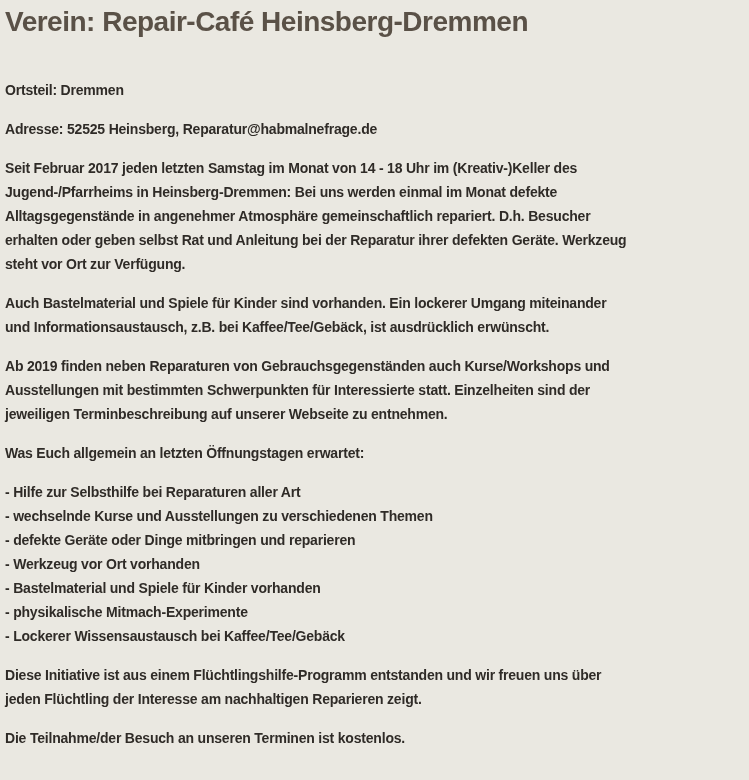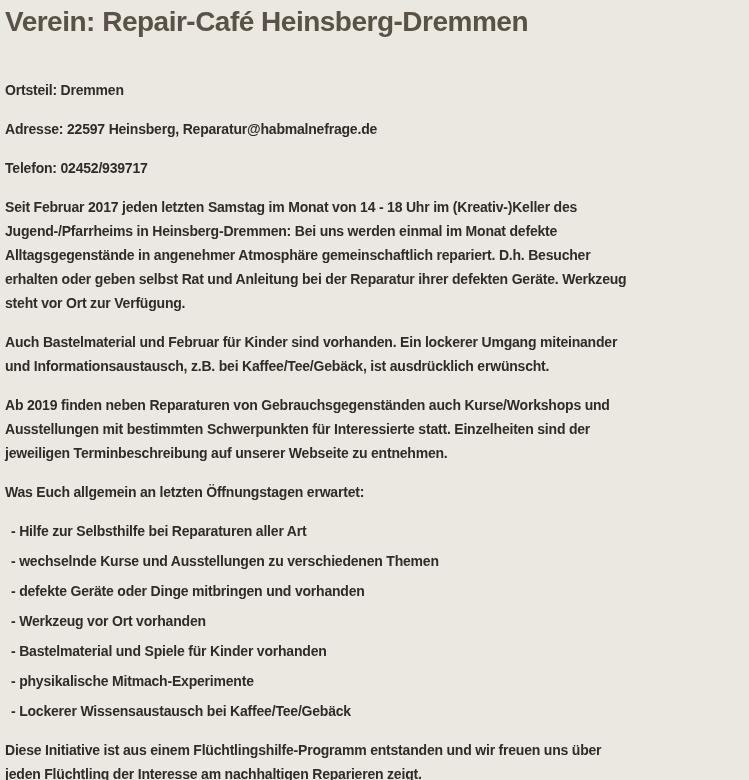--- a/index.html
+++ b/index.html
@@ -33,43 +33,42 @@
   .page p, .list-item {
     margin: 0 0 15px 0;
     font-size: 14px;
     line-height: 24px;
     font-weight: 700;
     letter-spacing: -0.2px;
     color: var(--text);
     max-width: 740px;
   }
   .list { margin: 0 0 15px 0; }
-  .list-item { margin: 6px; }
+  .list-item { margin: 0; }
   .page p:last-child { margin-bottom: 0; }
 </style>
 </head>
 <body>
 
 <div class="page">
   <h1 class="page-title">Verein: Repair-Café Heinsberg-Dremmen</h1>
 
   <p>Ortsteil: Dremmen</p>
-  <p>Adresse: 22597 Heinsberg, Reparatur@habmalnefrage.de</p>
-  <p>Telefon: 02452/939717</p>
+  <p>Adresse: 52525 Heinsberg, Reparatur@habmalnefrage.de</p>
 
   <p>Seit Februar 2017 jeden letzten Samstag im Monat von 14 - 18 Uhr im (Kreativ-)Keller des Jugend-/Pfarrheims in Heinsberg-Dremmen: Bei uns werden einmal im Monat defekte Alltagsgegenstände in angenehmer Atmosphäre gemeinschaftlich repariert. D.h. Besucher erhalten oder geben selbst Rat und Anleitung bei der Reparatur ihrer defekten Geräte. Werkzeug steht vor Ort zur Verfügung.</p>
-  <p>Auch Bastelmaterial und Februar für Kinder sind vorhanden. Ein lockerer Umgang miteinander und Informationsaustausch, z.B. bei Kaffee/Tee/Gebäck, ist ausdrücklich erwünscht.</p>
+  <p>Auch Bastelmaterial und Spiele für Kinder sind vorhanden. Ein lockerer Umgang miteinander und Informationsaustausch, z.B. bei Kaffee/Tee/Gebäck, ist ausdrücklich erwünscht.</p>
   <p>Ab 2019 finden neben Reparaturen von Gebrauchsgegenständen auch Kurse/Workshops und Ausstellungen mit bestimmten Schwerpunkten für Interessierte statt. Einzelheiten sind der jeweiligen Terminbeschreibung auf unserer Webseite zu entnehmen.</p>
 
   <p>Was Euch allgemein an letzten Öffnungstagen erwartet:</p>
 
   <div class="list">
     <div class="list-item">- Hilfe zur Selbsthilfe bei Reparaturen aller Art</div>
     <div class="list-item">- wechselnde Kurse und Ausstellungen zu verschiedenen Themen</div>
-    <div class="list-item">- defekte Geräte oder Dinge mitbringen und vorhanden</div>
+    <div class="list-item">- defekte Geräte oder Dinge mitbringen und reparieren</div>
     <div class="list-item">- Werkzeug vor Ort vorhanden</div>
     <div class="list-item">- Bastelmaterial und Spiele für Kinder vorhanden</div>
     <div class="list-item">- physikalische Mitmach-Experimente</div>
     <div class="list-item">- Lockerer Wissensaustausch bei Kaffee/Tee/Gebäck</div>
   </div>
 
   <p>Diese Initiative ist aus einem Flüchtlingshilfe-Programm entstanden und wir freuen uns über jeden Flüchtling der Interesse am nachhaltigen Reparieren zeigt.</p>
   <p>Die Teilnahme/der Besuch an unseren Terminen ist kostenlos.</p>
 </div>
 

